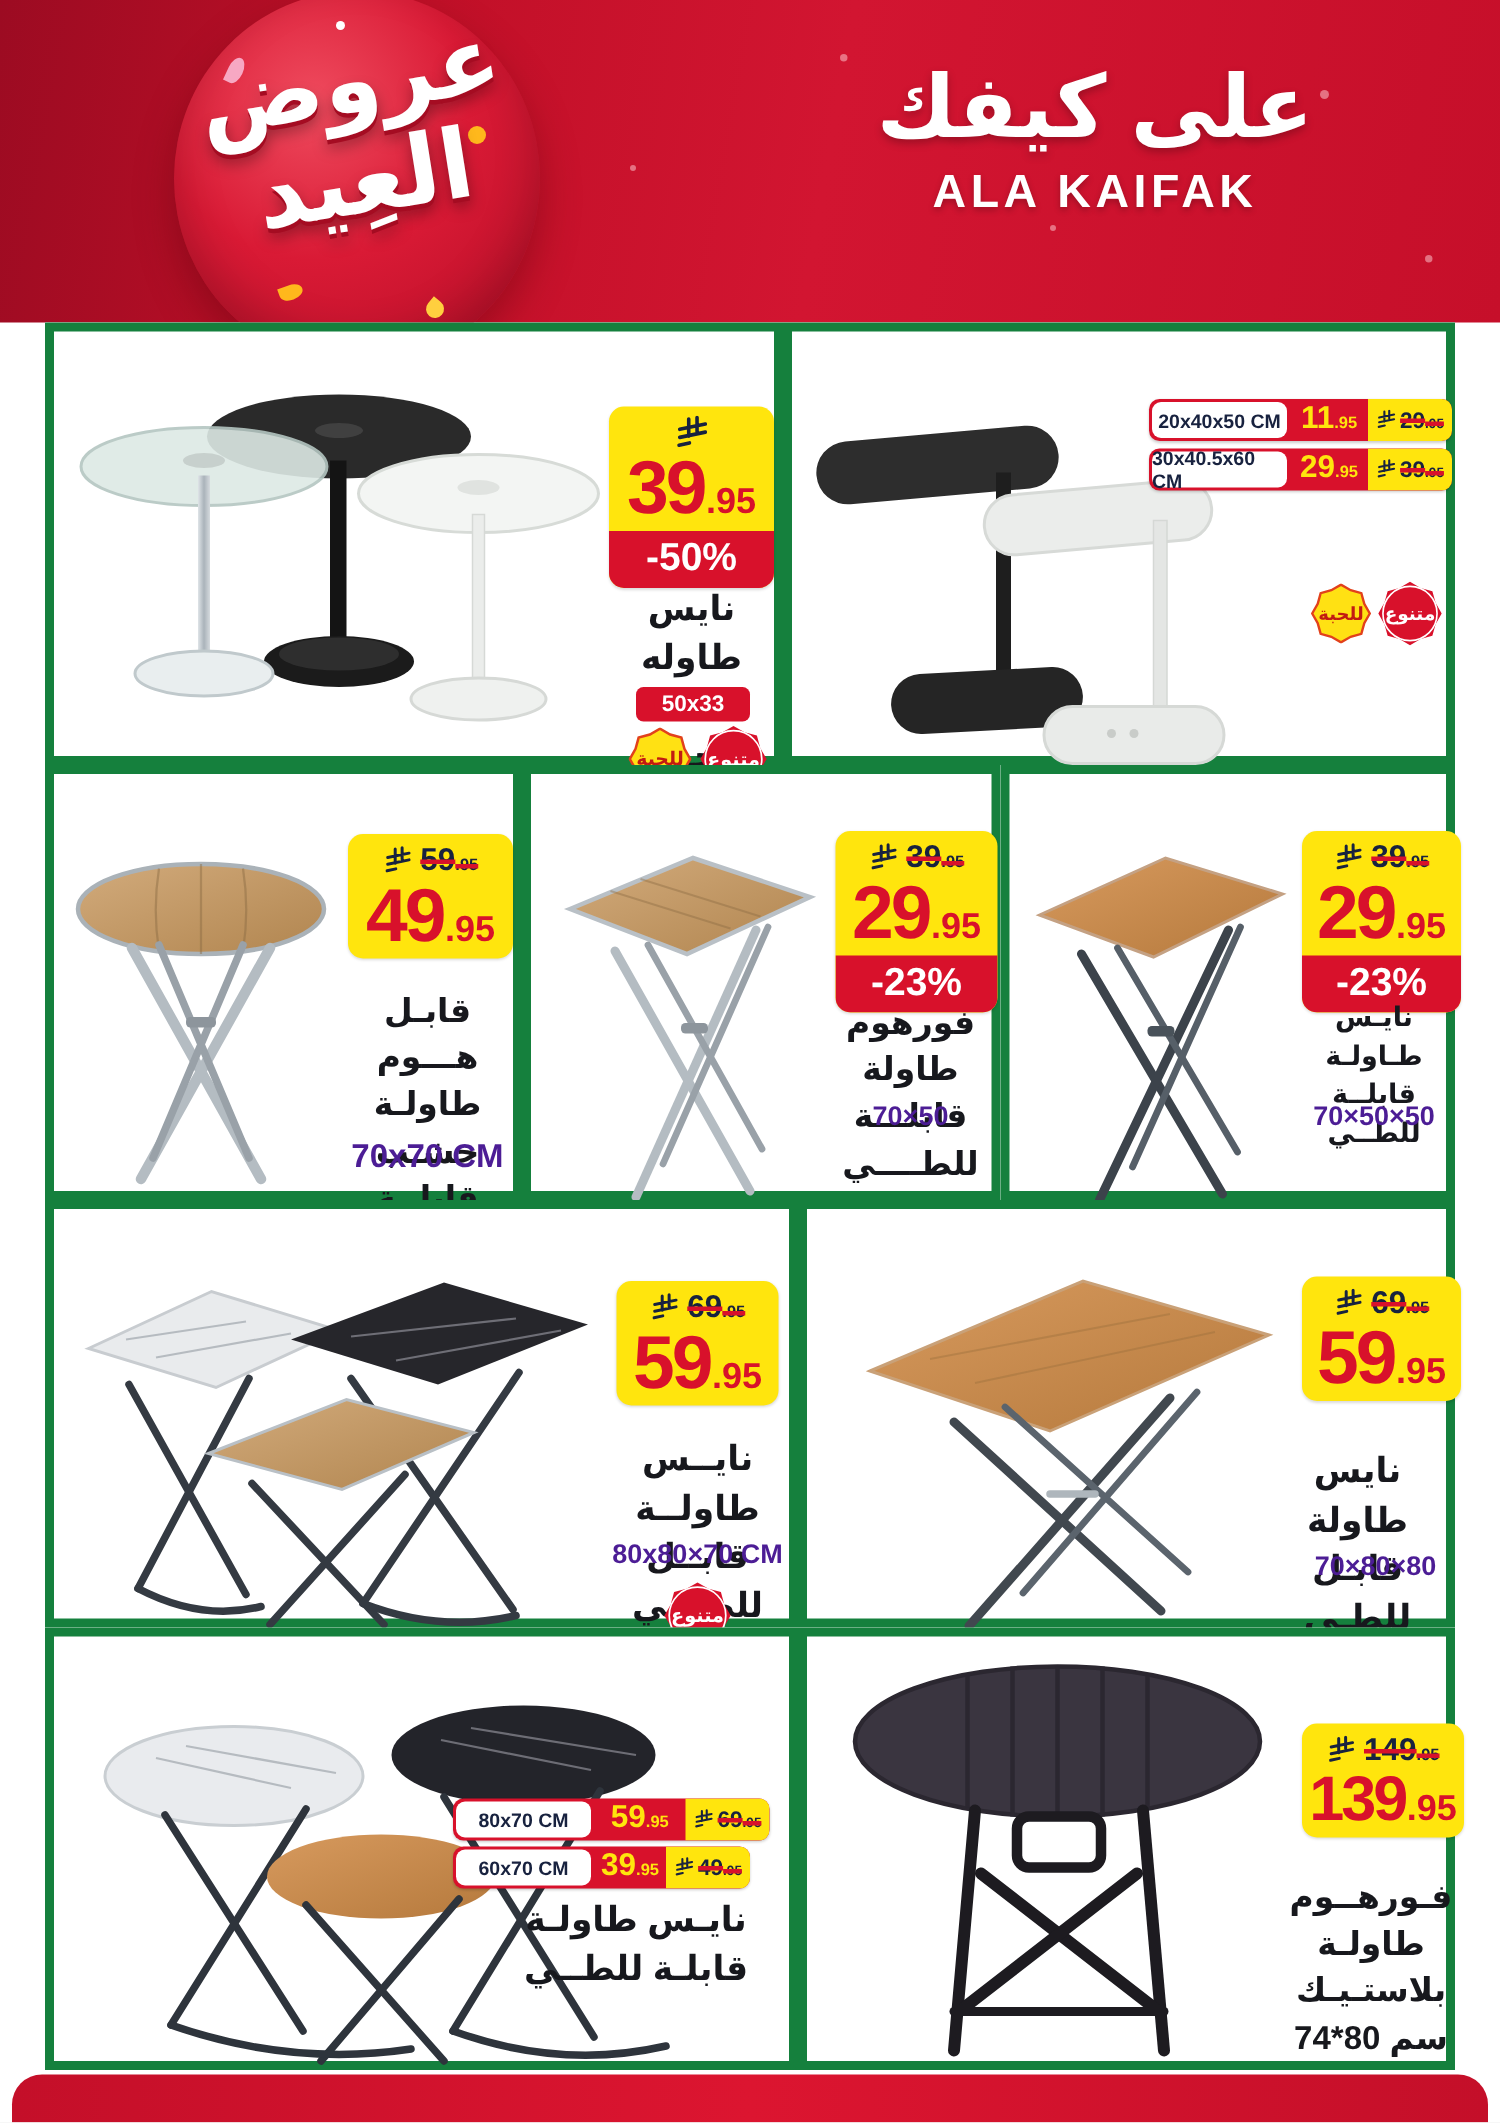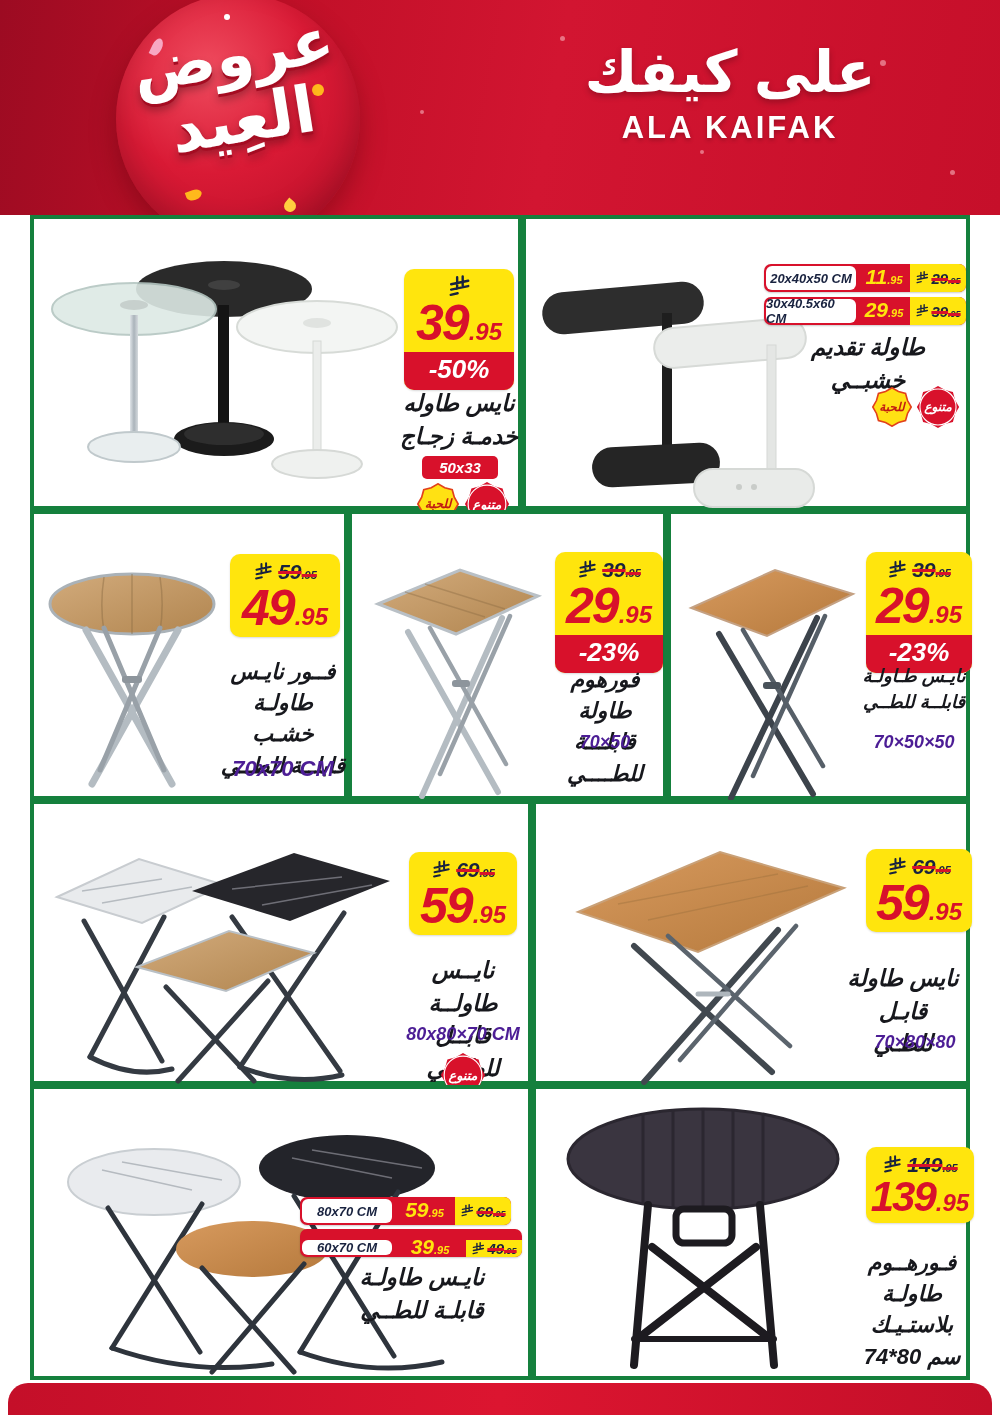--- a/index.html
+++ b/index.html
@@ -19,21 +19,21 @@
         background:radial-gradient(circle at 38% 30%,#ef4b5e 0%,#d91a35 45%,#b30d26 100%);
         box-shadow:0 12px 26px rgba(80,0,10,.35), inset 0 -14px 30px rgba(0,0,0,.18);}
   .logo-text{position:absolute;left:0;top:28px;width:100%;text-align:center;color:#fff;
              transform:rotate(-9deg);font-weight:800;
              text-shadow:0 3px 0 #a50c22,0 6px 10px rgba(0,0,0,.35);}
   .logo-line1{font-size:62px;line-height:1.05;}
   .logo-line2{font-size:64px;line-height:1.05;}
   .confetti{position:absolute;border-radius:50%;}
 
   
-  .card{position:absolute;background:#fff;border:4px solid #15803d;box-sizing:border-box;font-style:italic;}
+  .card{position:absolute;background:#fff;border:6px solid #15803d;box-sizing:border-box;}
   .pimg{position:absolute;}
 
   
   .tag{position:absolute;background:#ffe50d;border-radius:10px;overflow:hidden;text-align:center;
        box-shadow:0 1px 2px rgba(0,0,0,.15);}
   .tag-main{padding:5px 4px 6px;}
   .tag-top{display:flex;align-items:center;justify-content:center;gap:5px;height:26px;
            color:#18223f;font-weight:800;font-size:21px;}
   .old{display:inline-flex;align-items:baseline;text-decoration:line-through;
        text-decoration-color:#d8112b;text-decoration-thickness:3px;color:#18223f;}
@@ -202,24 +202,20 @@
       <span class="v-old">
         <svg width="14" height="14" viewBox="0 0 26 26">
             <use href="#sar"></use>
           </svg>
         <span class="old">
             <span>39</span>
             <span class="dec">.95</span>
           </span>
       </span>
     </div>
-    <div class="pname" style="left:252px;top:112px;width:180px;">
-      <span>طاولة تقديم</span><br>
-      <span>خشبــي</span>
-    </div>
     <svg class="seal" style="left:346px;top:168px;" width="40" height="40" viewBox="0 0 100 100">
       <use href="#sealshape" fill="#ffe113" stroke="#e2411b" stroke-width="4"></use>
       <text x="50" y="60" text-anchor="middle" font-size="30" fill="#c21b12">للحبة</text>
     </svg>
     <svg class="seal" style="left:390px;top:166px;" width="44" height="44" viewBox="0 0 100 100">
       <use href="#sealshape" fill="#d8112b"></use>
       <circle cx="50" cy="50" r="41" fill="none" stroke="#fff" stroke-width="2.5"></circle>
       <text x="50" y="60" text-anchor="middle" font-size="28" fill="#ffffff">متنوع</text>
     </svg>
   </section>
@@ -249,21 +245,21 @@
               <span class="dec">.95</span>
             </span>
         </div>
         <div class="tag-price">
           <span>49</span>
             <span class="dec">.95</span>
         </div>
       </div>
     </div>
     <div class="pname" style="left:186px;top:142px;width:126px;font-size:22px;">
-      <span>فــور نايـس</span><br>
+      <span>قابـل هـــوم</span><br>
       <span>طاولـة خشـب</span><br>
       <span>قابلــة للطــي</span>
     </div>
     <div class="psize" style="left:186px;top:242px;width:126px;font-size:22px;">70x70 CM</div>
   </section>
 
   <section class="card" style="left:348px;top:510px;width:319px;height:290px;">
     <svg class="pimg" style="left:8px;top:38px;" width="192" height="248" viewBox="0 0 192 248">
       <polygon points="18,52 100,18 178,44 96,82" fill="url(#wd)" stroke="#b9c0c6" stroke-width="3"></polygon>
       <path d="M45 40 L125 65 M65 32 L145 57" stroke="#8a6a42" stroke-width="1.4" opacity=".4"></path>
@@ -456,21 +452,21 @@
       <span class="v-old">
         <svg width="14" height="14" viewBox="0 0 26 26">
             <use href="#sar"></use>
           </svg>
         <span class="old">
             <span>69</span>
             <span class="dec">.95</span>
           </span>
       </span>
     </div>
-    <div class="vrow" style="left:266px;top:140px;width:222px;align-items:flex-end;">
+    <div class="vrow" style="left:266px;top:140px;width:198px;">
       <span class="v-size">60x70 CM</span>
       <span class="v-price">
         <span>39</span>
           <span class="dec">.95</span>
       </span>
       <span class="v-old">
         <svg width="14" height="14" viewBox="0 0 26 26">
             <use href="#sar"></use>
           </svg>
         <span class="old">

